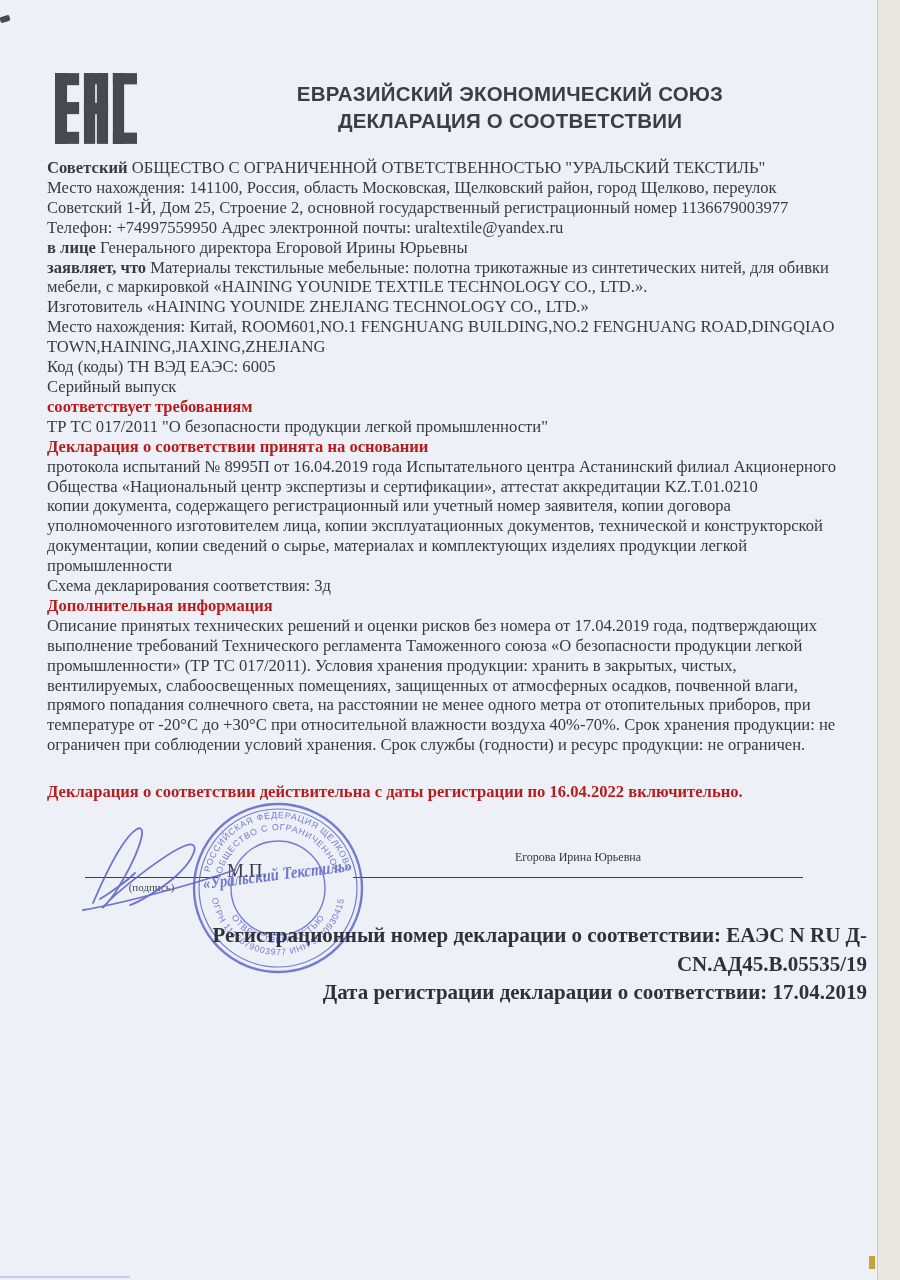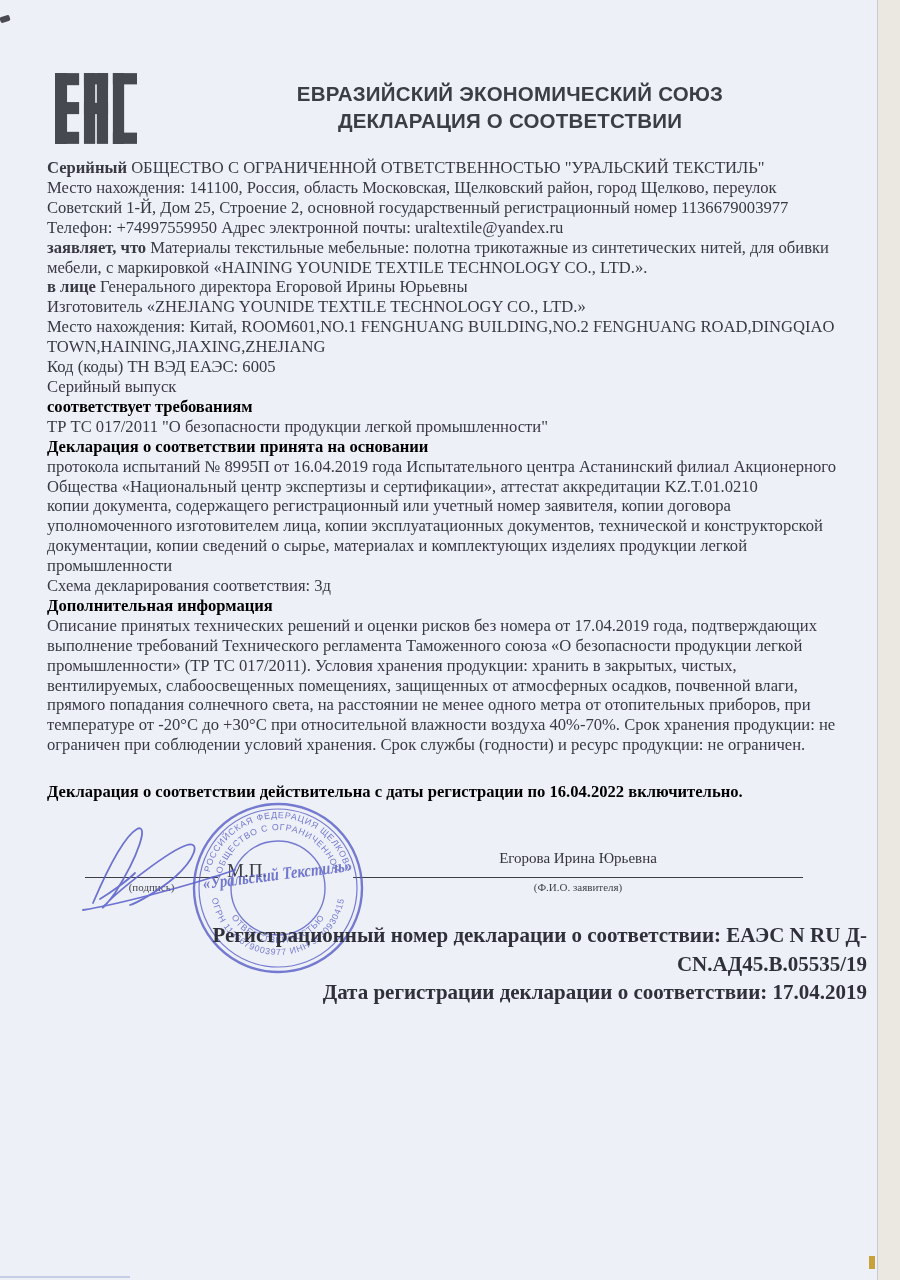--- a/index.html
+++ b/index.html
@@ -30,33 +30,33 @@
     color:#3b3e45;letter-spacing:.2px;
   }
 
   
   .body-text{
     position:absolute;left:47px;top:158px;width:795px;
     font-size:16.6px;line-height:19.9px;color:#383942;
   }
   .body-text p{margin:0;padding:0;}
   .body-text .lead{font-weight:bold;}
-  .body-text p.b{font-weight:bold;color:#000000;}
+  .body-text p.b{font-weight:bold;color:#b91c1c;}
   .body-text p.gap{margin-top:27px;}
 
   
   .sig-line{position:absolute;border-top:1.6px solid #3c3d45;height:0;}
   .sig-line.one{left:85px;top:877px;width:133px;}
   .sig-line.two{left:353px;top:877px;width:450px;}
   .sig-small{position:absolute;font-size:11px;color:#42434c;text-align:center;}
   .podpis{left:85px;top:881px;width:133px;}
   .fio-label{left:353px;top:881px;width:450px;}
   .mp{position:absolute;left:227px;top:860px;font-size:19px;color:#3b3c45;}
   .fio-name{position:absolute;left:353px;top:850px;width:450px;text-align:center;
-    font-size:15px;color:#33343c;}
+    font-size:12px;color:#33343c;}
 
   
   .reg{
     position:absolute;left:47px;top:921px;width:820px;
     font-weight:bold;font-size:21px;line-height:28.5px;color:#2f3039;text-align:right;
   }
 
   
   .stamp{position:absolute;left:190px;top:800px;opacity:.82;}
   .scrawl{position:absolute;left:75px;top:815px;opacity:.9;}
@@ -91,46 +91,45 @@
       </g>
     </svg>
   </div>
 
   <div class="title">
     <div>ЕВРАЗИЙСКИЙ ЭКОНОМИЧЕСКИЙ СОЮЗ</div>
     <div>ДЕКЛАРАЦИЯ О СООТВЕТСТВИИ</div>
   </div>
 
   <div class="body-text">
-    <p><b class="lead">Серийный</b><span> ОБЩЕСТВО С ОГРАНИЧЕННОЙ ОТВЕТСТВЕННОСТЬЮ "УРАЛЬСКИЙ ТЕКСТИЛЬ"</span></p>
+    <p><b class="lead">Советский</b><span> ОБЩЕСТВО С ОГРАНИЧЕННОЙ ОТВЕТСТВЕННОСТЬЮ "УРАЛЬСКИЙ ТЕКСТИЛЬ"</span></p>
     <p><span>Место нахождения: 141100, Россия, область Московская, Щелковский район, город Щелково, переулок Советский 1-Й, Дом 25, Строение 2, основной государственный регистрационный номер 1136679003977</span></p>
     <p><span>Телефон: +74997559950 Адрес электронной почты: uraltextile@yandex.ru</span></p>
+    <p><b class="lead">в лице</b><span> Генерального директора Егоровой Ирины Юрьевны</span></p>
     <p><b class="lead">заявляет, что</b><span> Материалы текстильные мебельные: полотна трикотажные из синтетических нитей, для обивки мебели, с маркировкой «HAINING YOUNIDE TEXTILE TECHNOLOGY CO., LTD.».</span></p>
-    <p><b class="lead">в лице</b><span> Генерального директора Егоровой Ирины Юрьевны</span></p>
-    <p><span>Изготовитель «ZHEJIANG YOUNIDE TEXTILE TECHNOLOGY CO., LTD.»</span></p>
+    <p><span>Изготовитель «HAINING YOUNIDE ZHEJIANG TECHNOLOGY CO., LTD.»</span></p>
     <p><span>Место нахождения: Китай, ROOM601,NO.1 FENGHUANG BUILDING,NO.2 FENGHUANG ROAD,DINGQIAO TOWN,HAINING,JIAXING,ZHEJIANG</span></p>
     <p><span>Код (коды) ТН ВЭД ЕАЭС: 6005</span></p>
     <p><span>Серийный выпуск</span></p>
     <p class="b"><span>соответствует требованиям</span></p>
     <p><span>ТР ТС 017/2011 "О безопасности продукции легкой промышленности"</span></p>
     <p class="b"><span>Декларация о соответствии принята на основании</span></p>
     <p><span>протокола испытаний № 8995П от 16.04.2019 года Испытательного центра Астанинский филиал Акционерного Общества «Национальный центр экспертизы и сертификации», аттестат аккредитации KZ.T.01.0210</span></p>
     <p><span>копии документа, содержащего регистрационный или учетный номер заявителя, копии договора уполномоченного изготовителем лица, копии эксплуатационных документов, технической и конструкторской  документации, копии сведений о сырье, материалах и комплектующих изделиях продукции легкой промышленности</span></p>
     <p><span>Схема декларирования соответствия: 3д</span></p>
     <p class="b"><span>Дополнительная информация</span></p>
     <p><span>Описание принятых технических решений и оценки рисков без номера от 17.04.2019 года, подтверждающих выполнение требований Технического регламента Таможенного союза «О безопасности продукции легкой промышленности» (ТР ТС 017/2011). Условия хранения продукции: хранить в закрытых, чистых, вентилируемых, слабоосвещенных помещениях, защищенных от атмосферных осадков, почвенной влаги, прямого попадания солнечного света, на расстоянии не менее одного метра от отопительных приборов, при температуре от -20°С до +30°С при относительной влажности воздуха 40%-70%. Срок хранения продукции: не ограничен при соблюдении условий хранения. Срок службы (годности) и ресурс продукции: не ограничен.</span></p>
     <p class="b gap"><span>Декларация о соответствии действительна с даты регистрации по 16.04.2022 включительно.</span></p>
   </div>
 
   <div class="sig-line one"></div>
   <div class="sig-small podpis">(подпись)</div>
   <div class="mp">М.П.</div>
   <div class="fio-name">Егорова Ирина Юрьевна</div>
   <div class="sig-line two"></div>
-  <div class="sig-small fio-label">(Ф.И.О. заявителя)</div>
 
   <svg class="scrawl" width="170" height="100" viewBox="0 0 170 100">
     <g fill="none" stroke="#5f65cb" stroke-width="1.8" stroke-linecap="round">
       <path d="M 18,88 C 30,60 48,22 62,14 C 74,8 64,40 40,78 C 30,92 24,96 30,90 C 45,74 95,35 112,30 C 126,26 120,44 100,62 C 85,75 62,88 55,90"></path>
       <path d="M 8,95 C 40,90 110,72 160,55"></path>
       <path d="M 25,84 C 35,78 52,66 60,58"></path>
     </g>
   </svg>
 
   <svg class="stamp" width="176" height="176" viewBox="0 0 176 176">

